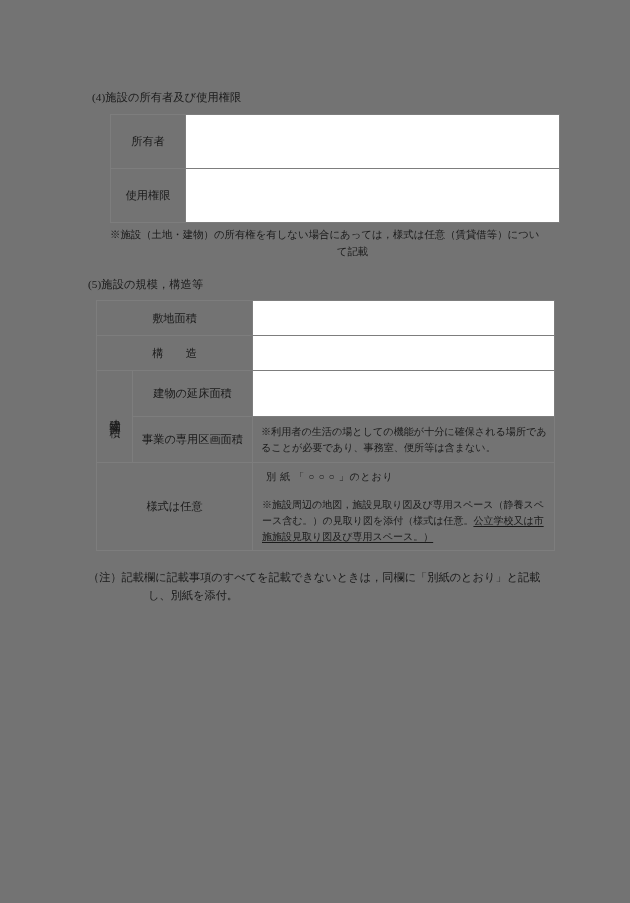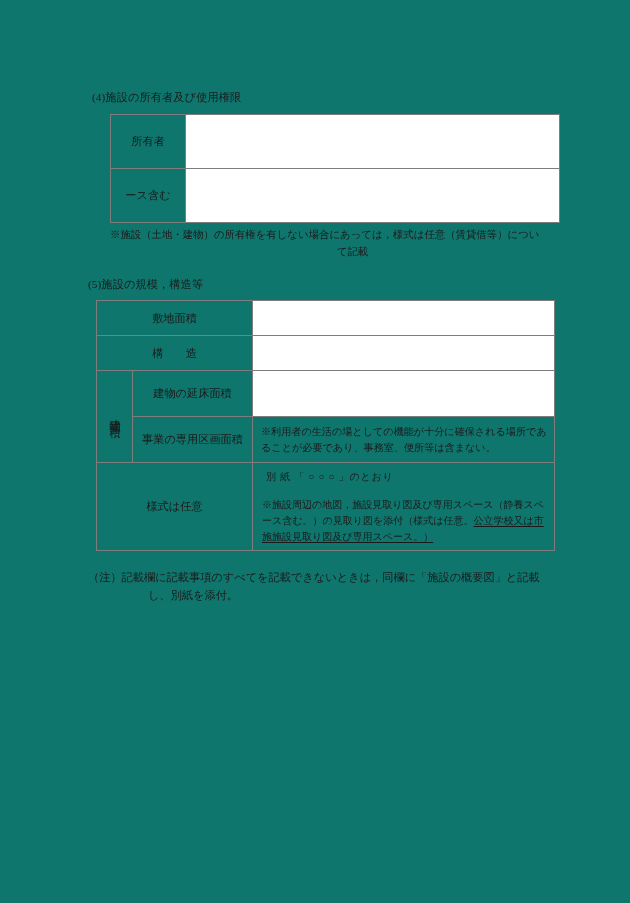--- a/index.html
+++ b/index.html
@@ -13,21 +13,21 @@
     position: relative;
     font-family: "Liberation Serif", "DejaVu Serif", serif;
     color: #1a1a1a;
     overflow: hidden;
   }
   .page {
     position: absolute;
     left: 0; top: 0;
     width: 630px;
     height: 903px;
-    background: #0f766e;
+    background: #737373;
   }
 
   
   .section-heading {
     position: absolute;
     font-size: 11.2px;
     line-height: 1.35;
     letter-spacing: 0.1px;
     white-space: nowrap;
   }
@@ -149,21 +149,21 @@
 
   <div class="section-heading" id="heading-4">(4)施設の所有者及び使用権限</div>
 
   <table class="form-table" id="table-owner">
     <tbody>
       <tr>
         <td class="lbl">所有者</td>
         <td class="blank"></td>
       </tr>
       <tr>
-        <td class="lbl">ース含む</td>
+        <td class="lbl">使用権限</td>
         <td class="blank"></td>
       </tr>
     </tbody>
   </table>
 
   <div id="note-owner">
     <span>※施設（土地・建物）の所有権を有しない場合にあっては，様式は任意（賃貸借等）につい</span>
     <span class="cont">て記載</span>
   </div>
 
@@ -214,17 +214,17 @@
             <span class="l2">
               <span>※施設周辺の地図，施設見取り図及び専用スペース（静養スペ</span><span>ース含む。）の見取り図を添付（様式は任意。</span><span class="u-line">公立学校又は市施</span><span class="u-line">施設見取り図及び専用スペース。）</span>
             </span>
           </span>
         </td>
       </tr>
     </tbody>
   </table>
 
   <div id="note-footer">
-    <span>（注）記載欄に記載事項のすべてを記載できないときは，同欄に「施設の概要図」と記載</span>
+    <span>（注）記載欄に記載事項のすべてを記載できないときは，同欄に「別紙のとおり」と記載</span>
     <span class="cont">し、別紙を添付。</span>
   </div>
 
 </div>
 
 </body></html>

